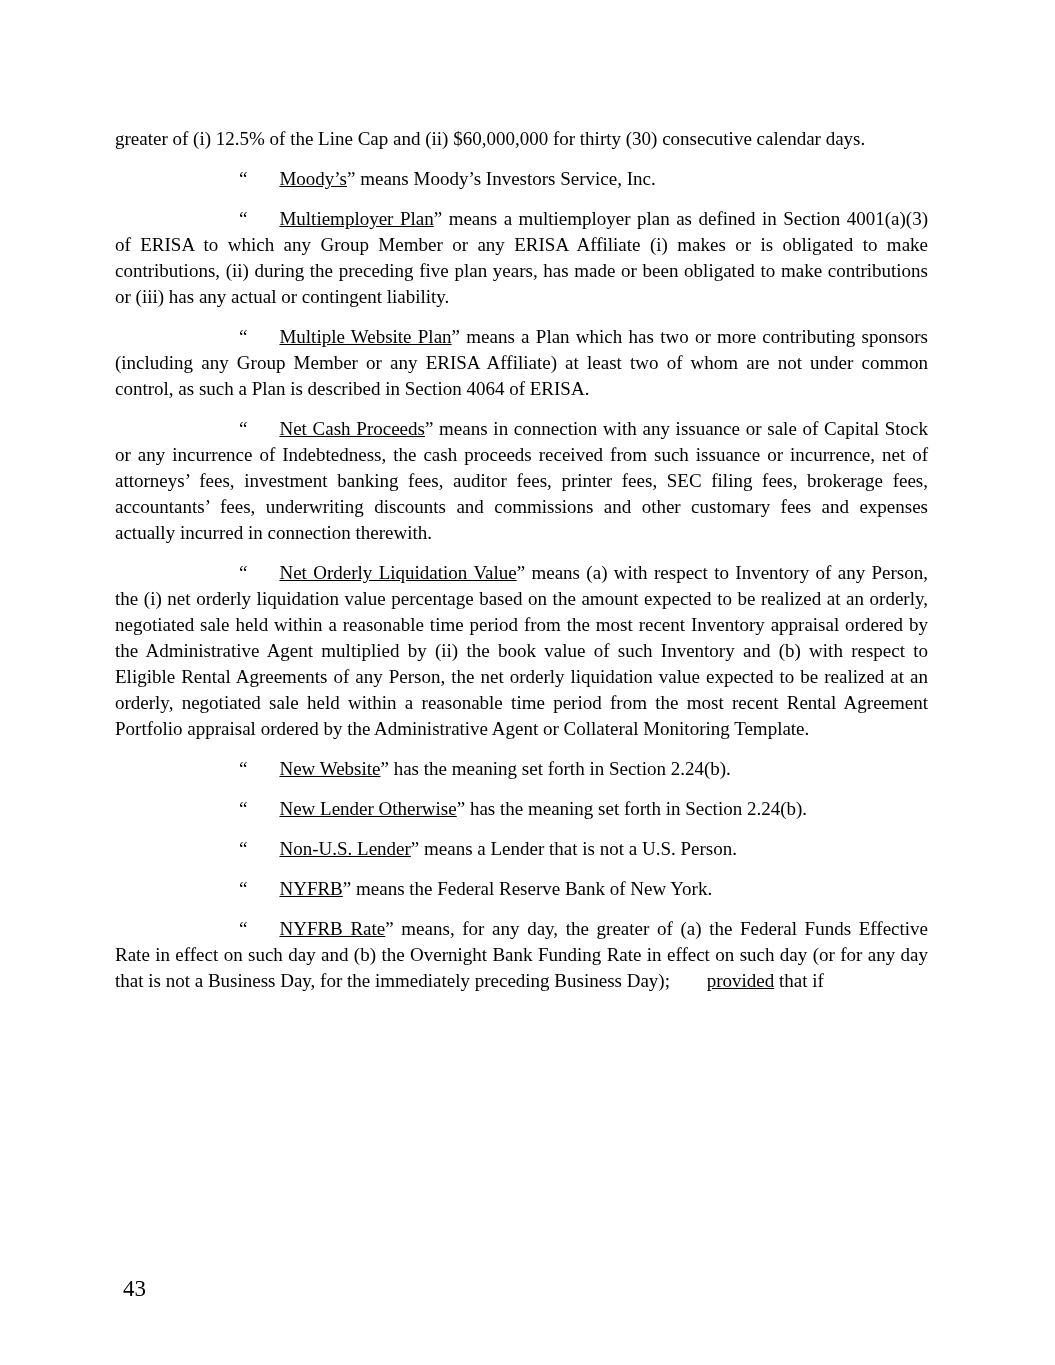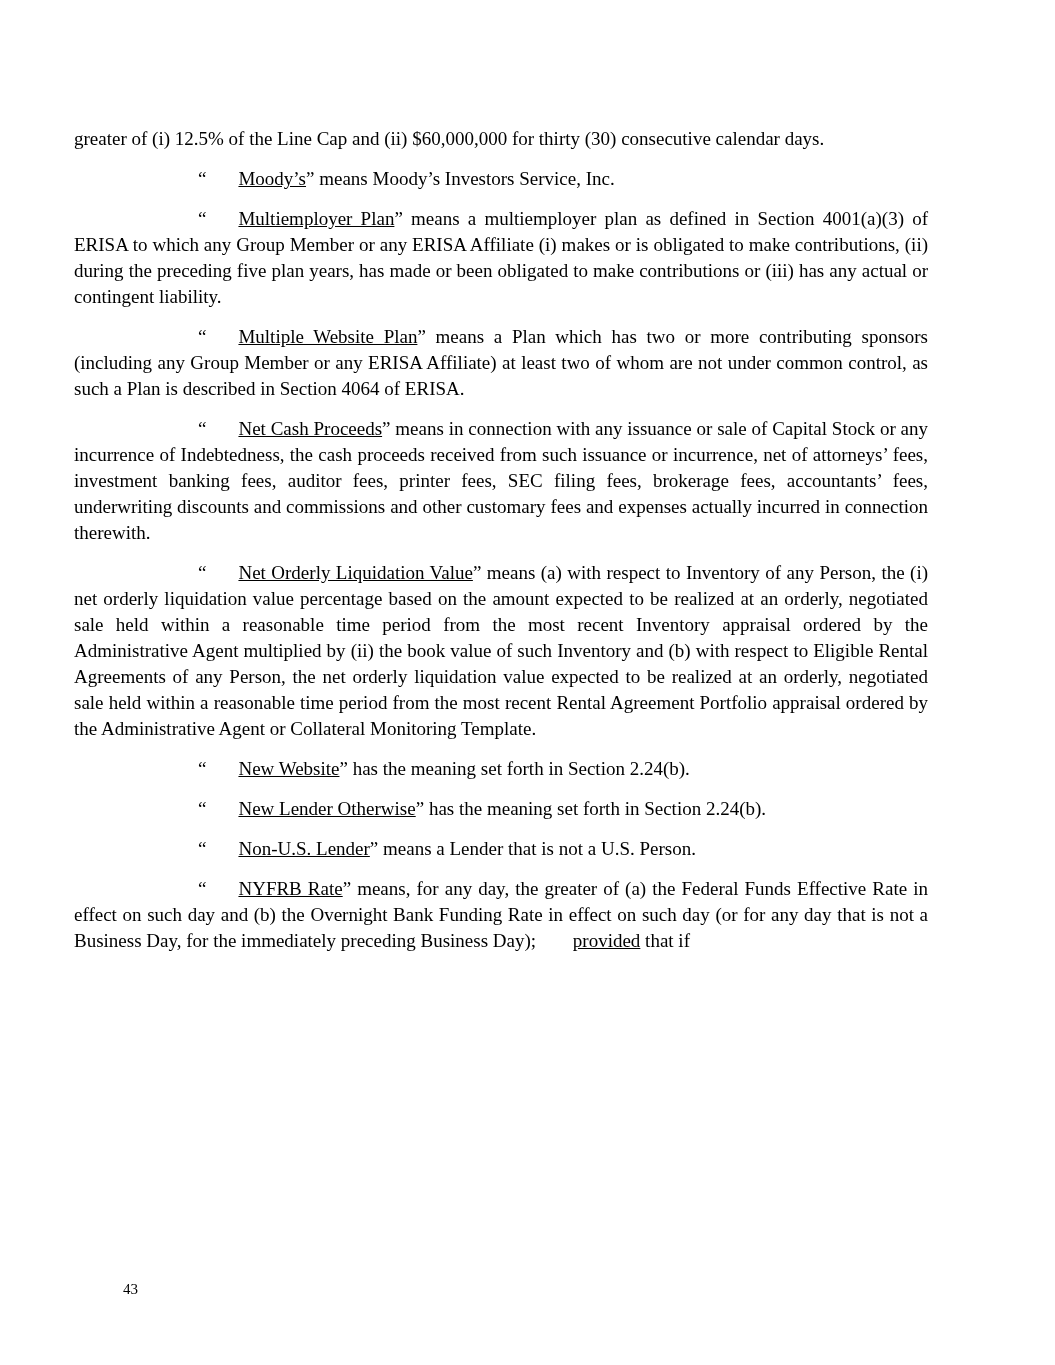--- a/index.html
+++ b/index.html
@@ -7,21 +7,21 @@
     padding: 0;
     background: #ffffff;
   }
   .page {
     position: relative;
     width: 1055px;
     height: 1365px;
     margin: 0 auto;
     background: #ffffff;
     box-sizing: border-box;
-    padding: 126px 127px 0 74px;
+    padding: 126px 127px 0 115px;
     font-family: "Liberation Serif", "DejaVu Serif", serif;
     font-size: 19px;
     color: #000000;
     overflow: hidden;
   }
   .doc-body p.para {
     margin: 0 0 14px 0;
     line-height: 26px;
     text-align: justify;
   }
@@ -29,34 +29,35 @@
     text-indent: 124px;
   }
   .defined-term {
     text-decoration: underline;
     margin-left: 32px;
   }
   .page-number {
     position: absolute;
     left: 123px;
     top: 1276px;
-    font-size: 15px;
+    font-size: 23px;
     line-height: 26px;
   }
 </style>
 </head>
 <body>
 
 <div class="page">
   <div class="doc-body">
       <p class="para"><span>greater of (i) 12.5% of the Line Cap and (ii) $60,000,000 for thirty (30) consecutive calendar days.</span></p>
       <p class="para indent"><span>“</span><span class="defined-term">Moody’s</span><span>” means Moody’s Investors Service, Inc.</span></p>
       <p class="para indent"><span>“</span><span class="defined-term">Multiemployer Plan</span><span>” means a multiemployer plan as defined in Section 4001(a)(3) of ERISA to which any Group Member or any ERISA Affiliate (i) makes or is obligated to make contributions, (ii) during the preceding five plan years, has made or been obligated to make contributions or (iii) has any actual or contingent liability.</span></p>
       <p class="para indent"><span>“</span><span class="defined-term">Multiple Website Plan</span><span>” means a Plan which has two or more contributing sponsors (including any Group Member or any ERISA Affiliate) at least two of whom are not under common control, as such a Plan is described in Section 4064 of ERISA.</span></p>
       <p class="para indent"><span>“</span><span class="defined-term">Net Cash Proceeds</span><span>” means in connection with any issuance or sale of Capital Stock or any incurrence of Indebtedness, the cash proceeds received from such issuance or incurrence, net of attorneys’ fees, investment banking fees, auditor fees, printer fees, SEC filing fees, brokerage fees, accountants’ fees, underwriting discounts and commissions and other customary fees and expenses actually incurred in connection therewith.</span></p>
       <p class="para indent"><span>“</span><span class="defined-term">Net Orderly Liquidation Value</span><span>” means (a) with respect to Inventory of any Person, the (i) net orderly liquidation value percentage based on the amount expected to be realized at an orderly, negotiated sale held within a reasonable time period from the most recent Inventory appraisal ordered by the Administrative Agent multiplied by (ii) the book value of such Inventory and (b) with respect to Eligible Rental Agreements of any Person, the net orderly liquidation value expected to be realized at an orderly, negotiated sale held within a reasonable time period from the most recent Rental Agreement Portfolio appraisal ordered by the Administrative Agent or Collateral Monitoring Template.</span></p>
       <p class="para indent"><span>“</span><span class="defined-term">New Website</span><span>” has the meaning set forth in Section 2.24(b).</span></p>
       <p class="para indent"><span>“</span><span class="defined-term">New Lender Otherwise</span><span>” has the meaning set forth in Section 2.24(b).</span></p>
       <p class="para indent"><span>“</span><span class="defined-term">Non-U.S. Lender</span><span>” means a Lender that is not a U.S. Person.</span></p>
+      <p class="para indent"><span>“</span><span class="defined-term">NYFRB</span><span>” means the Federal Reserve Bank of New York.</span></p>
       <p class="para indent"><span>“</span><span class="defined-term">NYFRB Rate</span><span>” means, for any day, the greater of (a) the Federal Funds Effective Rate in effect on such day and (b) the Overnight Bank Funding Rate in effect on such day (or for any day that is not a Business Day, for the immediately preceding Business Day); </span><span class="defined-term">provided</span><span> that if</span></p>
     </div>
   <div class="page-number">43</div>
 </div>
 
 </body></html>

